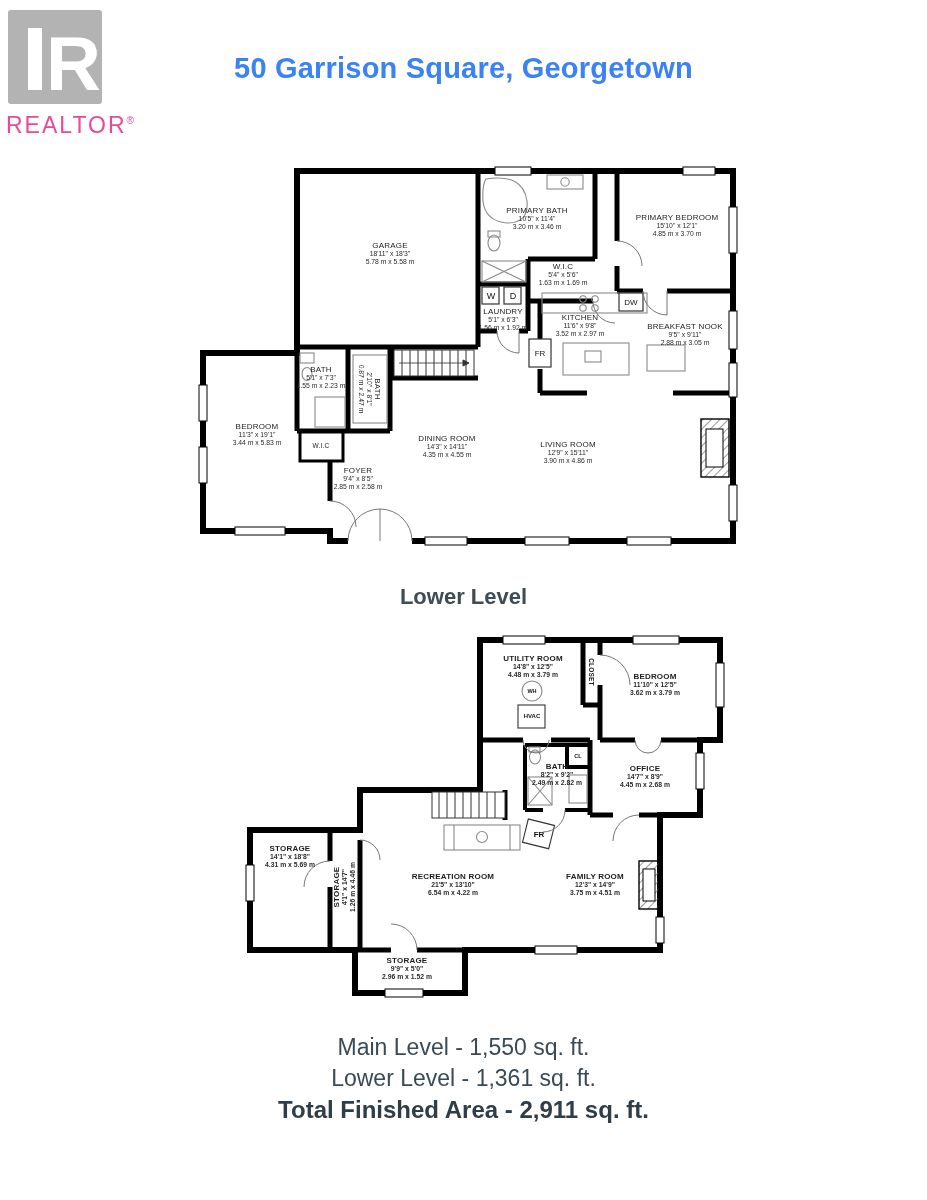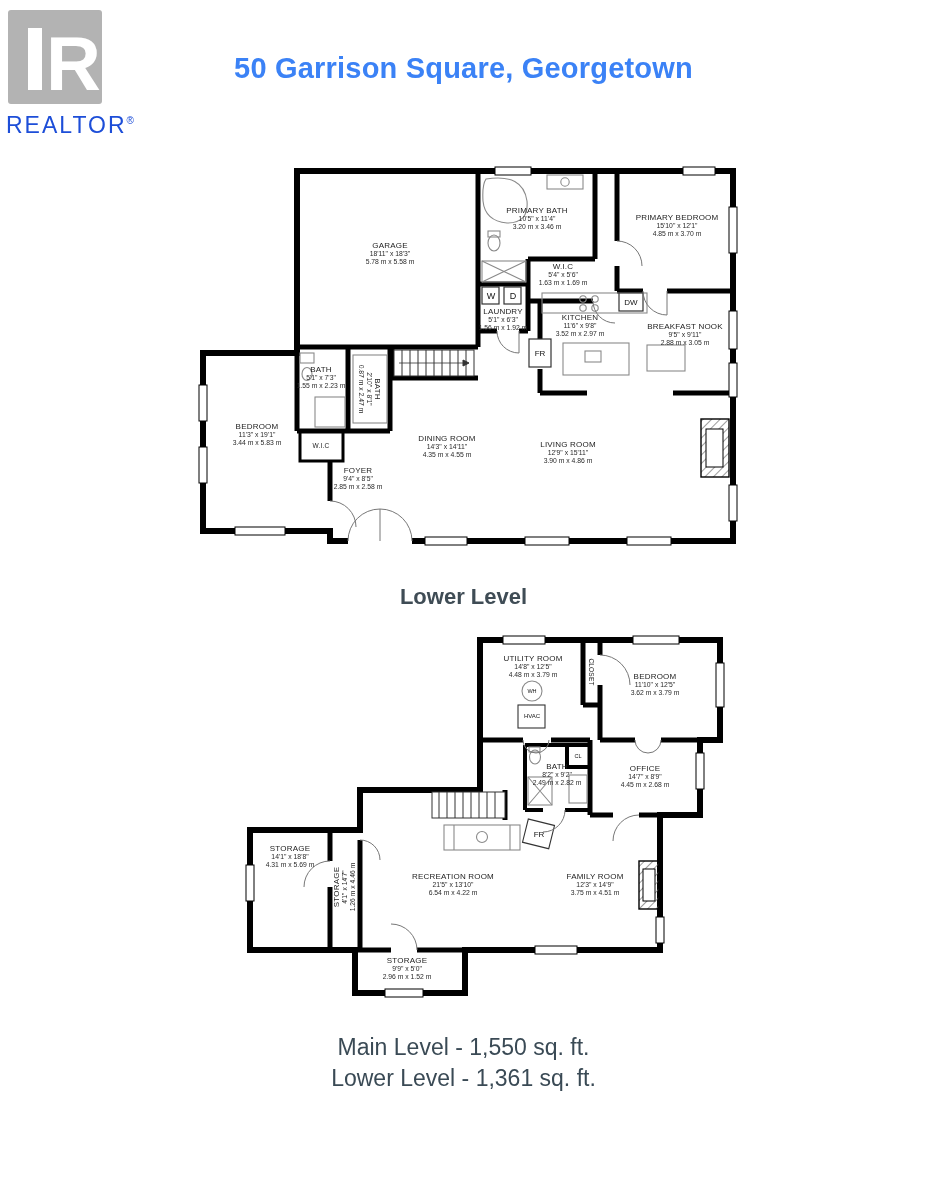--- a/index.html
+++ b/index.html
@@ -7,25 +7,25 @@
         font-family:"Liberation Sans","DejaVu Sans",sans-serif;}
   .center-text{position:absolute;left:0;width:927px;text-align:center;}
   .title{top:52px;font-size:29px;font-weight:700;color:#3b82f6;letter-spacing:.2px;}
   .level-heading{font-size:22px;font-weight:400;color:#3f4c55;}
   .heading-main{top:126px;}
   .heading-lower{top:584px;font-weight:bold;}
   .summary{top:1032px;color:#3a4a55;font-size:23px;line-height:31px;}
   .summary .total{font-weight:700;font-size:24px;color:#2f3d48;}
   .watermark{top:1144px;font-size:28px;color:#d9d9d9;letter-spacing:1px;}
   .logo{position:absolute;left:6px;top:8px;width:120px;}
-  .logo-word{margin-top:2px;font-size:23px;color:#1d4ed8;letter-spacing:2px;font-weight:400;}
+  .logo-word{margin-top:2px;font-size:23px;color:#ec4899;letter-spacing:2px;font-weight:400;}
   .logo-word sup{font-size:10px;}
   .plan{position:absolute;}
   .plan-main{left:195px;top:163px;width:550px;height:385px;}
-  .plan-lower{left:235px;top:625px;width:490px;height:375px;}
+  .plan-lower{left:235px;top:625px;width:490px;height:375px;font-weight:bold;}
   .plan svg{position:absolute;left:0;top:0;}
   .lbl{position:absolute;transform:translate(-50%,-50%);text-align:center;color:#1c1c1c;
        line-height:1.18;white-space:nowrap;z-index:3;}
   .lbl .nm{display:block;font-size:8px;letter-spacing:.2px;}
   .lbl .dm{display:block;font-size:6.8px;color:#2a2a2a;}
   .lbl.vcw{transform:translate(-50%,-50%) rotate(90deg);}
   .lbl.vccw{transform:translate(-50%,-50%) rotate(-90deg);}
   .lbl.small .nm{font-size:6.5px;}
   .app{position:absolute;transform:translate(-50%,-50%);font-size:9px;color:#111;z-index:3;}
   .app.mid{font-size:8px;}
@@ -382,16 +382,17 @@
       <span class="dm">2.96 m x 1.52 m</span>
     </div>
     <span class="app tiny" style="left:297px;top:66px">WH</span>
     <span class="app t6" style="left:297px;top:91px">HVAC</span>
     <span class="app mid" style="left:304px;top:209px">FR</span>
   </div>
 
   <div class="center-text summary">
     <div>Main Level - 1,550 sq. ft.</div>
     <div>Lower Level - 1,361 sq. ft.</div>
+    <div class="total">Total Finished Area -  2,911 sq. ft.</div>
   </div>
 
 
 </div>
 
 </body></html>

